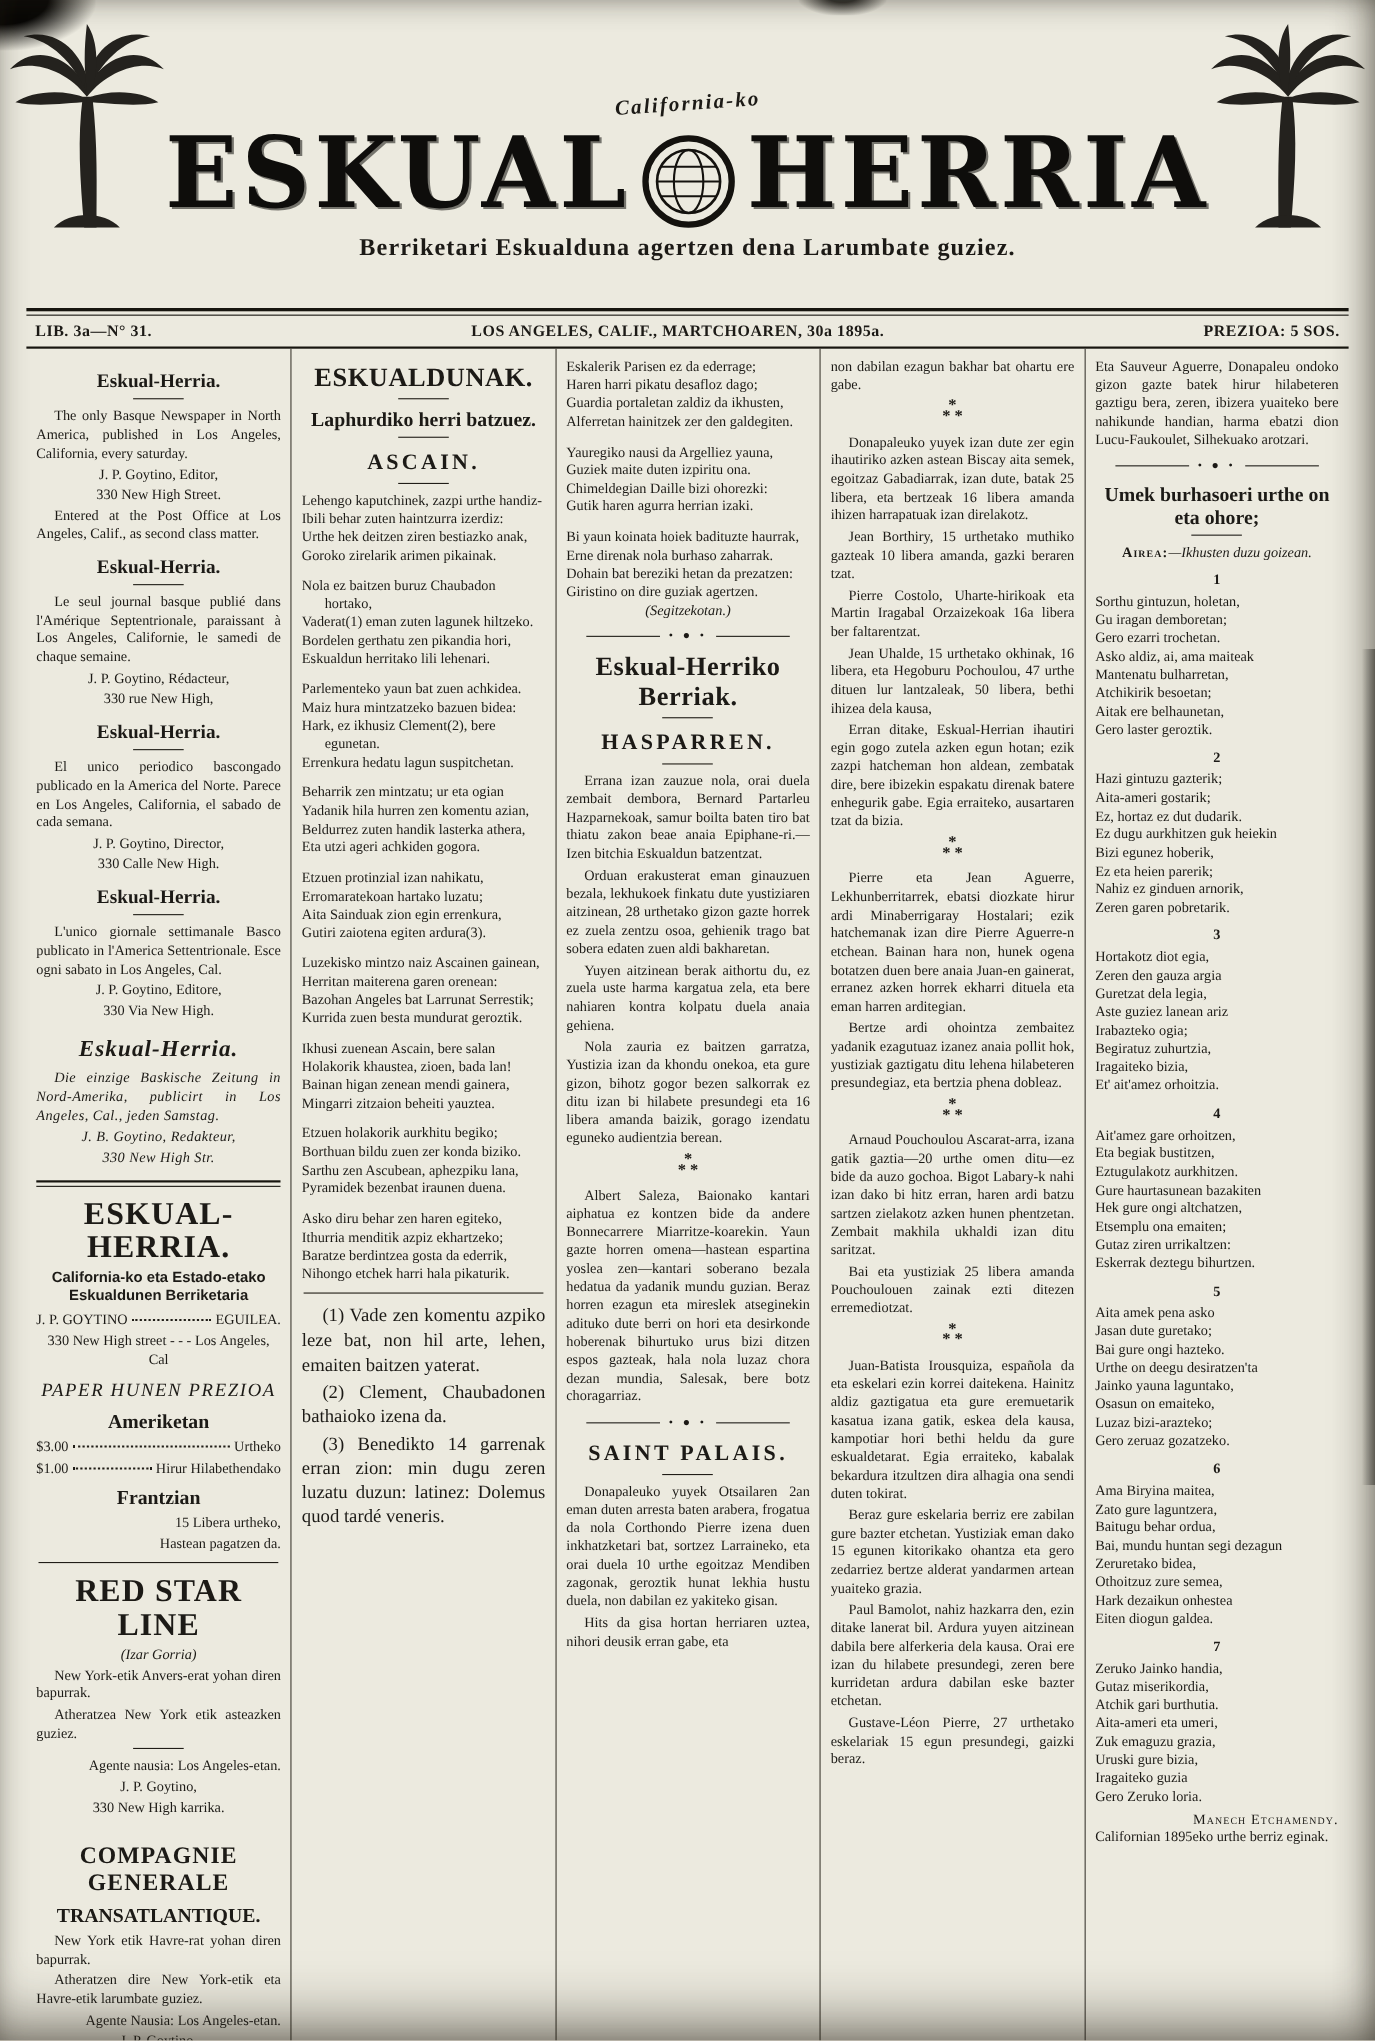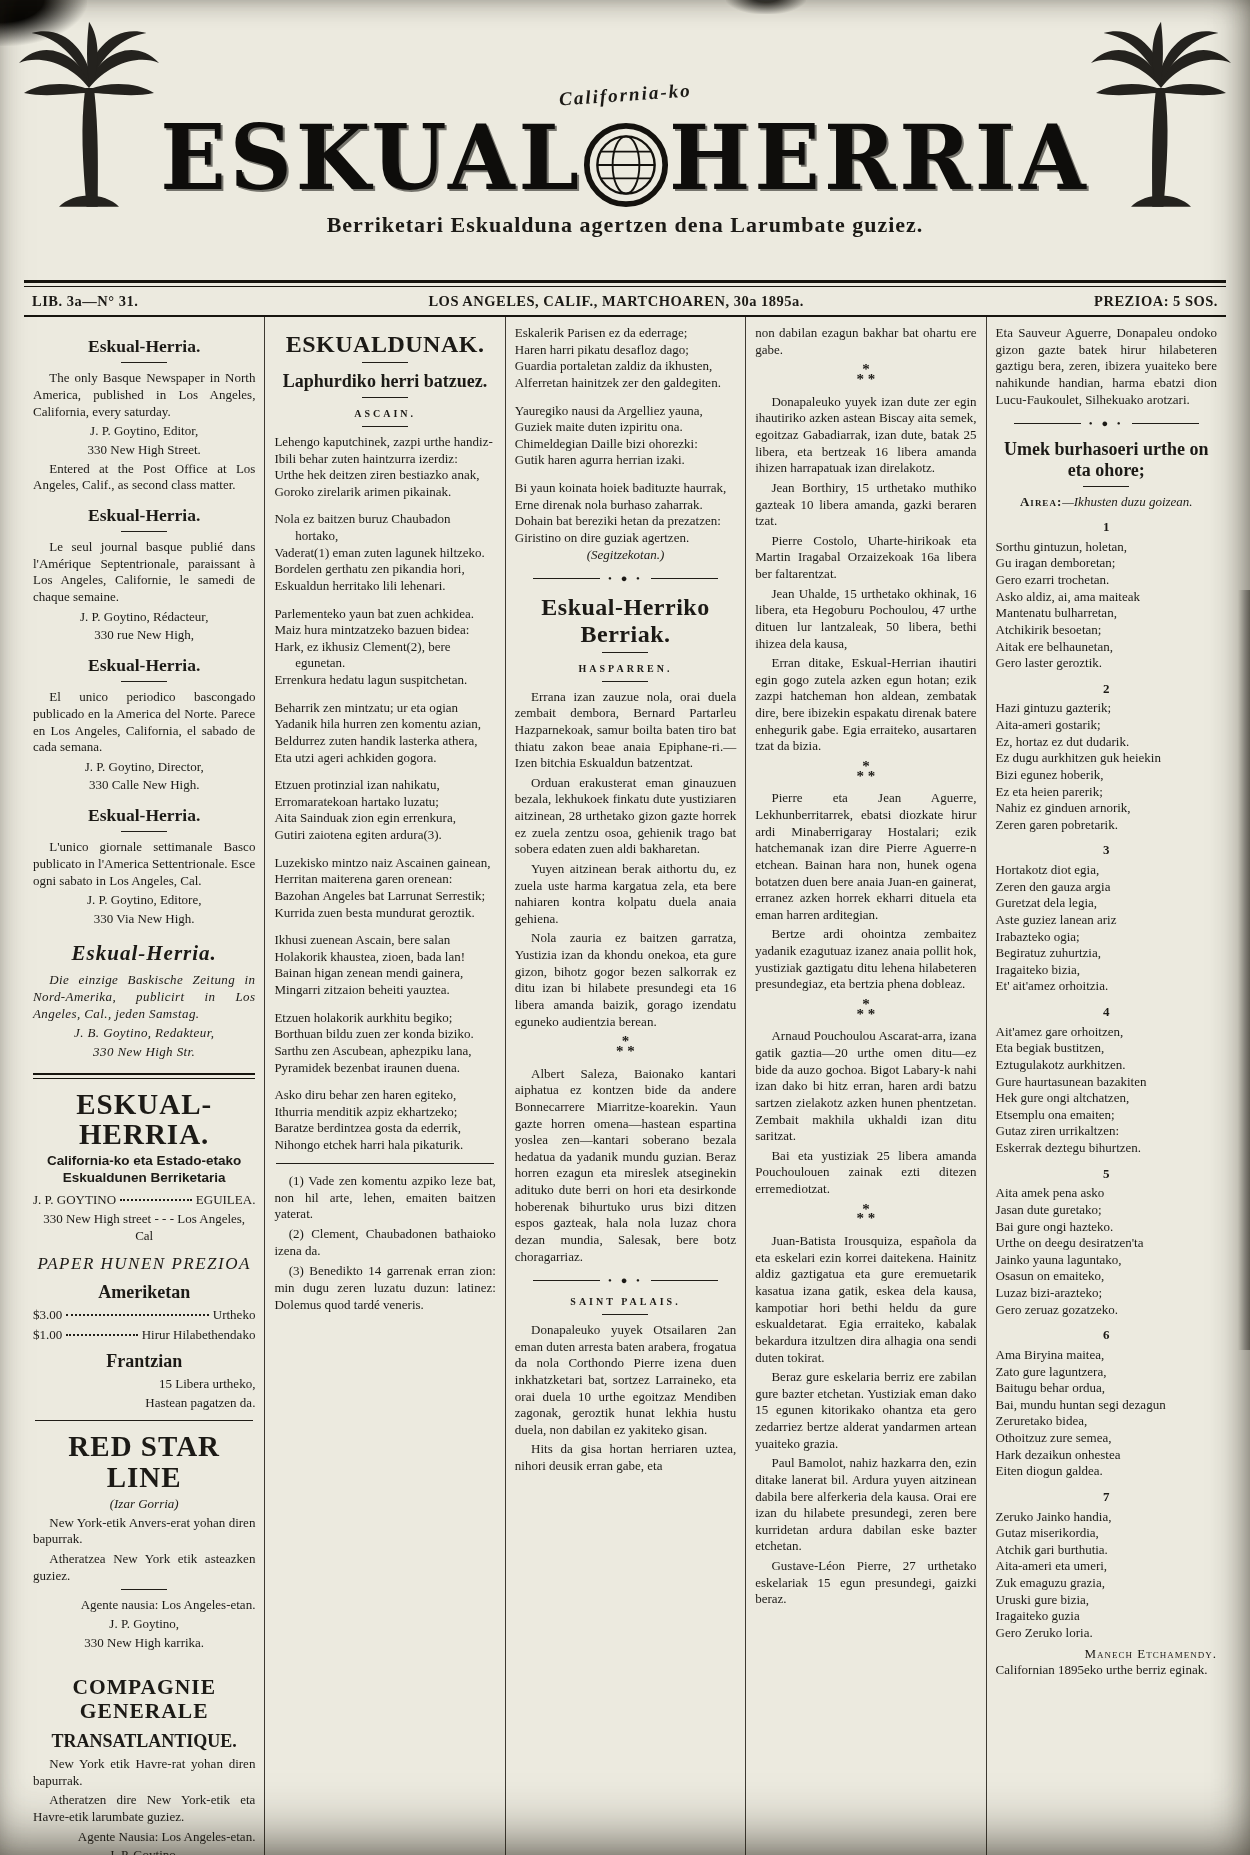--- a/index.html
+++ b/index.html
@@ -31,21 +31,21 @@
   .a-right{top:590px;right:-4px;width:16px;height:760px;
     background:linear-gradient(to left, rgba(15,13,10,.6), transparent);}
 
   
   .masthead{position:relative;padding-top:18px;height:252px;}
   .mast-row{display:flex;align-items:flex-end;justify-content:center;gap:6px;}
   .palm{width:150px;height:190px;flex:0 0 auto;opacity:.92;}
   .mast-center{display:flex;flex-direction:column;align-items:center;margin:0 -10px;}
   .ribbon{font-size:19px;font-style:italic;font-weight:bold;letter-spacing:2px;
     transform:rotate(-4deg);margin-bottom:2px;}
-  .title-row{display:flex;align-items:center;}
+  .title-row{display:flex;align-items:center;gap:10px;}
   .mast-title{font-family:"DejaVu Serif","Liberation Serif",serif;font-weight:bold;
     font-size:86px;line-height:.95;letter-spacing:4px;color:#0e0d0b;
     text-shadow:2px 2px 0 rgba(20,18,14,.55);transform:scaleY(1.04);}
   .seal{width:86px;height:86px;flex:0 0 auto;margin-top:14px;}
   .subtitle{text-align:center;font-weight:bold;font-size:22px;letter-spacing:1px;
     margin-top:4px;}
 
   
   .rule-stack{margin:10px 24px 0;border-top:3px solid #17150f;border-bottom:1px solid #17150f;height:3px;}
   .dateline{display:flex;justify-content:space-between;align-items:center;
@@ -63,32 +63,32 @@
   .b-p{text-align:justify;text-indent:1.25em;margin:0 0 3px;}
   .b-p0{text-align:justify;margin:0 0 3px;}
   .b-pc{text-align:center;margin:0 0 2px;}
   .b-pl{text-align:right;margin:2px 0;}
   .b-pr{text-align:right;margin:2px 0 4px;}
   .b-i{font-style:italic;}
   .b-fr{font-style:italic;letter-spacing:.4px;}
   .b-verse{text-align:left;padding-left:1.6em;text-indent:-1.6em;margin:0;}
   .b-sp{height:11px;}
   .b-num{text-align:center;font-weight:bold;margin:9px 0 3px;}
-  .b-fn{font-size:13px;text-align:justify;text-indent:1.1em;margin:0 0 3px;line-height:1.3;}
+  .b-fn{font-size:17px;text-align:justify;text-indent:1.1em;margin:0 0 3px;line-height:1.3;}
   .b-sig{text-align:right;font-weight:normal;font-variant:small-caps;letter-spacing:1px;margin-top:4px;}
   .b-air{margin:4px 0 2px;text-align:center;}
   .b-air .lab{font-variant:small-caps;font-weight:bold;letter-spacing:1px;}
   .b-air .val{font-style:italic;}
 
   .b-hserif{text-align:center;font-weight:bold;font-size:17.5px;margin:10px 0 3px;}
   .b-hnews{text-align:center;font-weight:bold;font-size:24px;letter-spacing:.5px;margin:6px 0 4px;line-height:1.1;}
   .b-hmast{text-align:center;font-weight:bold;font-size:29px;letter-spacing:1px;margin:10px 0 4px;line-height:1.05;}
   .b-hbig{text-align:center;font-weight:bold;font-size:21.5px;letter-spacing:1px;margin:12px 0 2px;line-height:1.1;}
   .b-hmed{text-align:center;font-weight:bold;font-size:18px;margin:8px 0 4px;line-height:1.15;}
-  .b-hsec{text-align:center;font-weight:bold;font-size:10px;letter-spacing:3px;margin:10px 0 3px;}
+  .b-hsec{text-align:center;font-weight:bold;font-size:20px;letter-spacing:3px;margin:10px 0 3px;}
   .b-hit{text-align:center;font-style:italic;font-size:17px;letter-spacing:1.5px;margin:8px 0 4px;}
   .b-hfr{text-align:center;font-weight:bold;font-style:italic;font-size:21px;letter-spacing:1px;margin:12px 0 6px;}
   .b-hsans,.b-hsansbig,.b-hsansmed{font-family:"Liberation Sans","DejaVu Sans",sans-serif;text-align:center;font-weight:bold;}
   .b-hsans{font-size:13.5px;line-height:1.2;margin:2px 0 6px;}
 
   .b-rs{width:46px;border-top:1.5px solid #201d17;margin:5px auto 7px;}
   .b-rf{border-top:1px solid #201d17;margin:9px 2px;}
   .b-rd{border-top:2.5px solid #17150f;border-bottom:1px solid #17150f;height:3px;margin:12px 0 2px;}
   .b-ast{text-align:center;line-height:.65;font-weight:bold;font-size:15px;margin:7px 0 9px;}
   .b-dots{display:flex;align-items:center;gap:8px;margin:10px 18px;}

